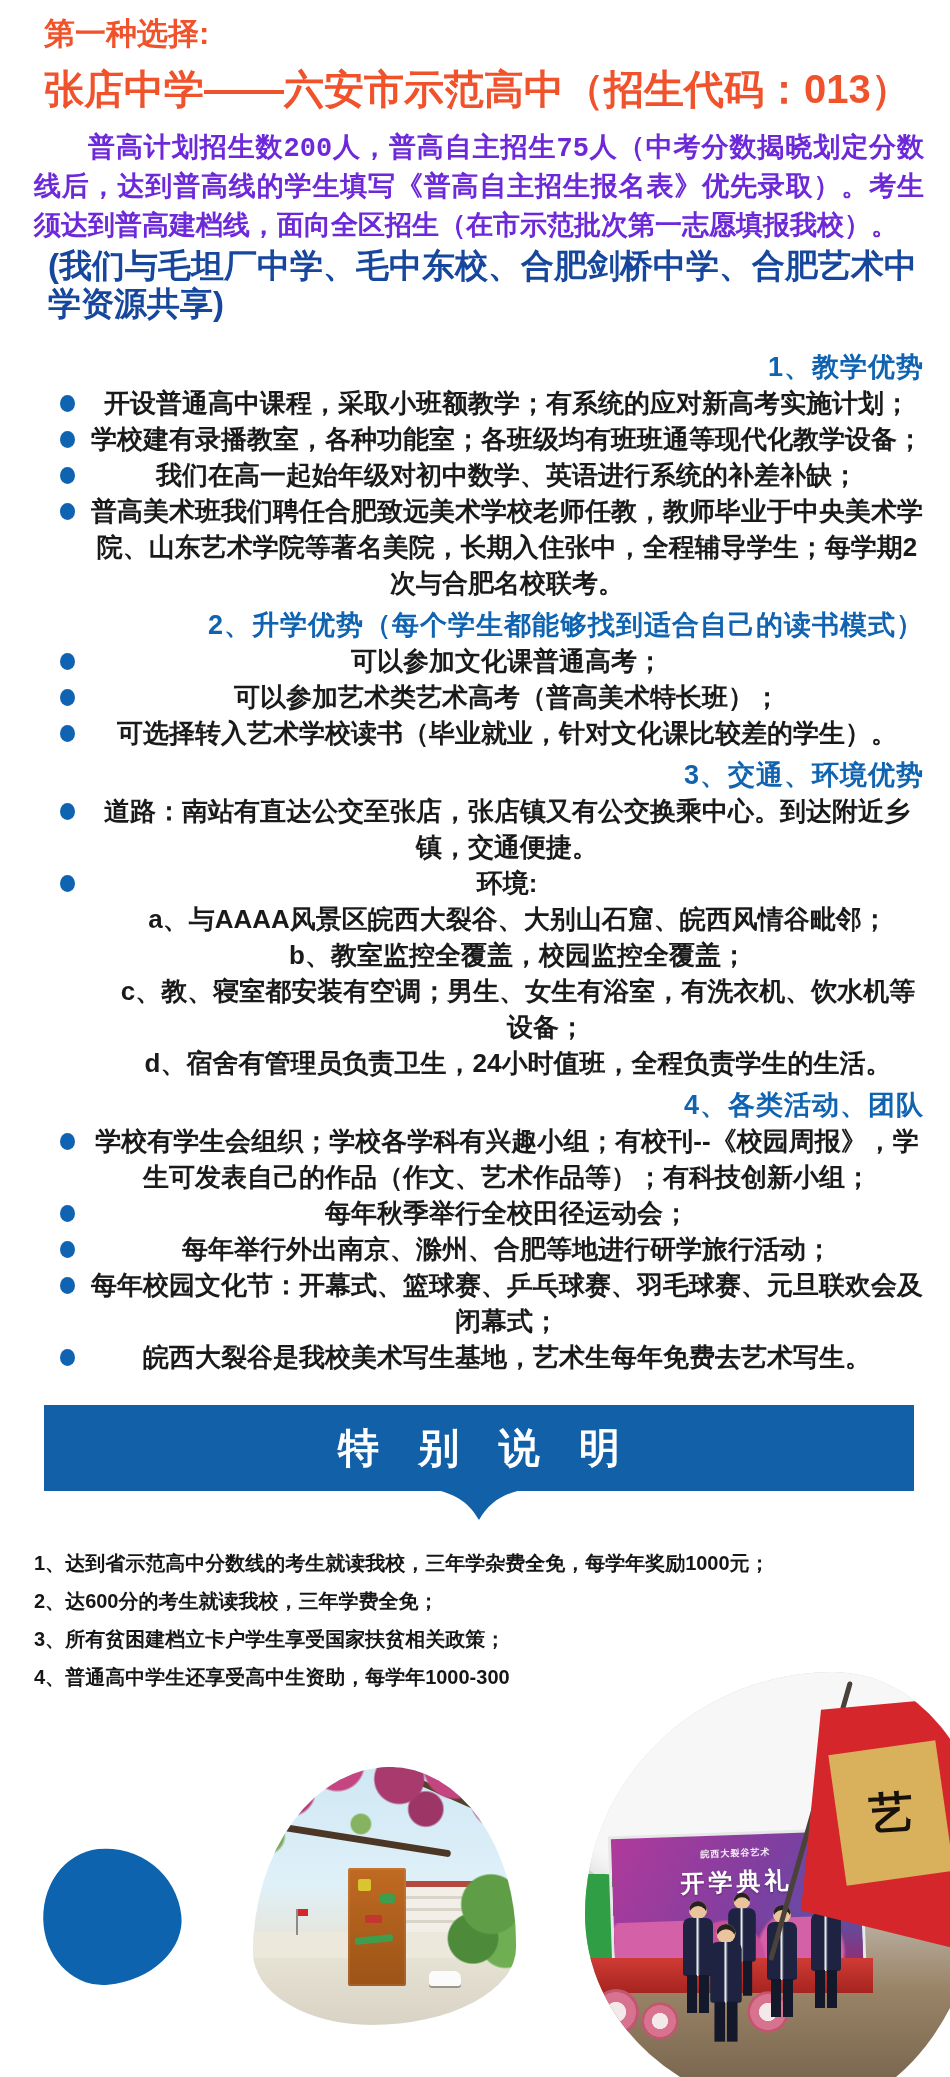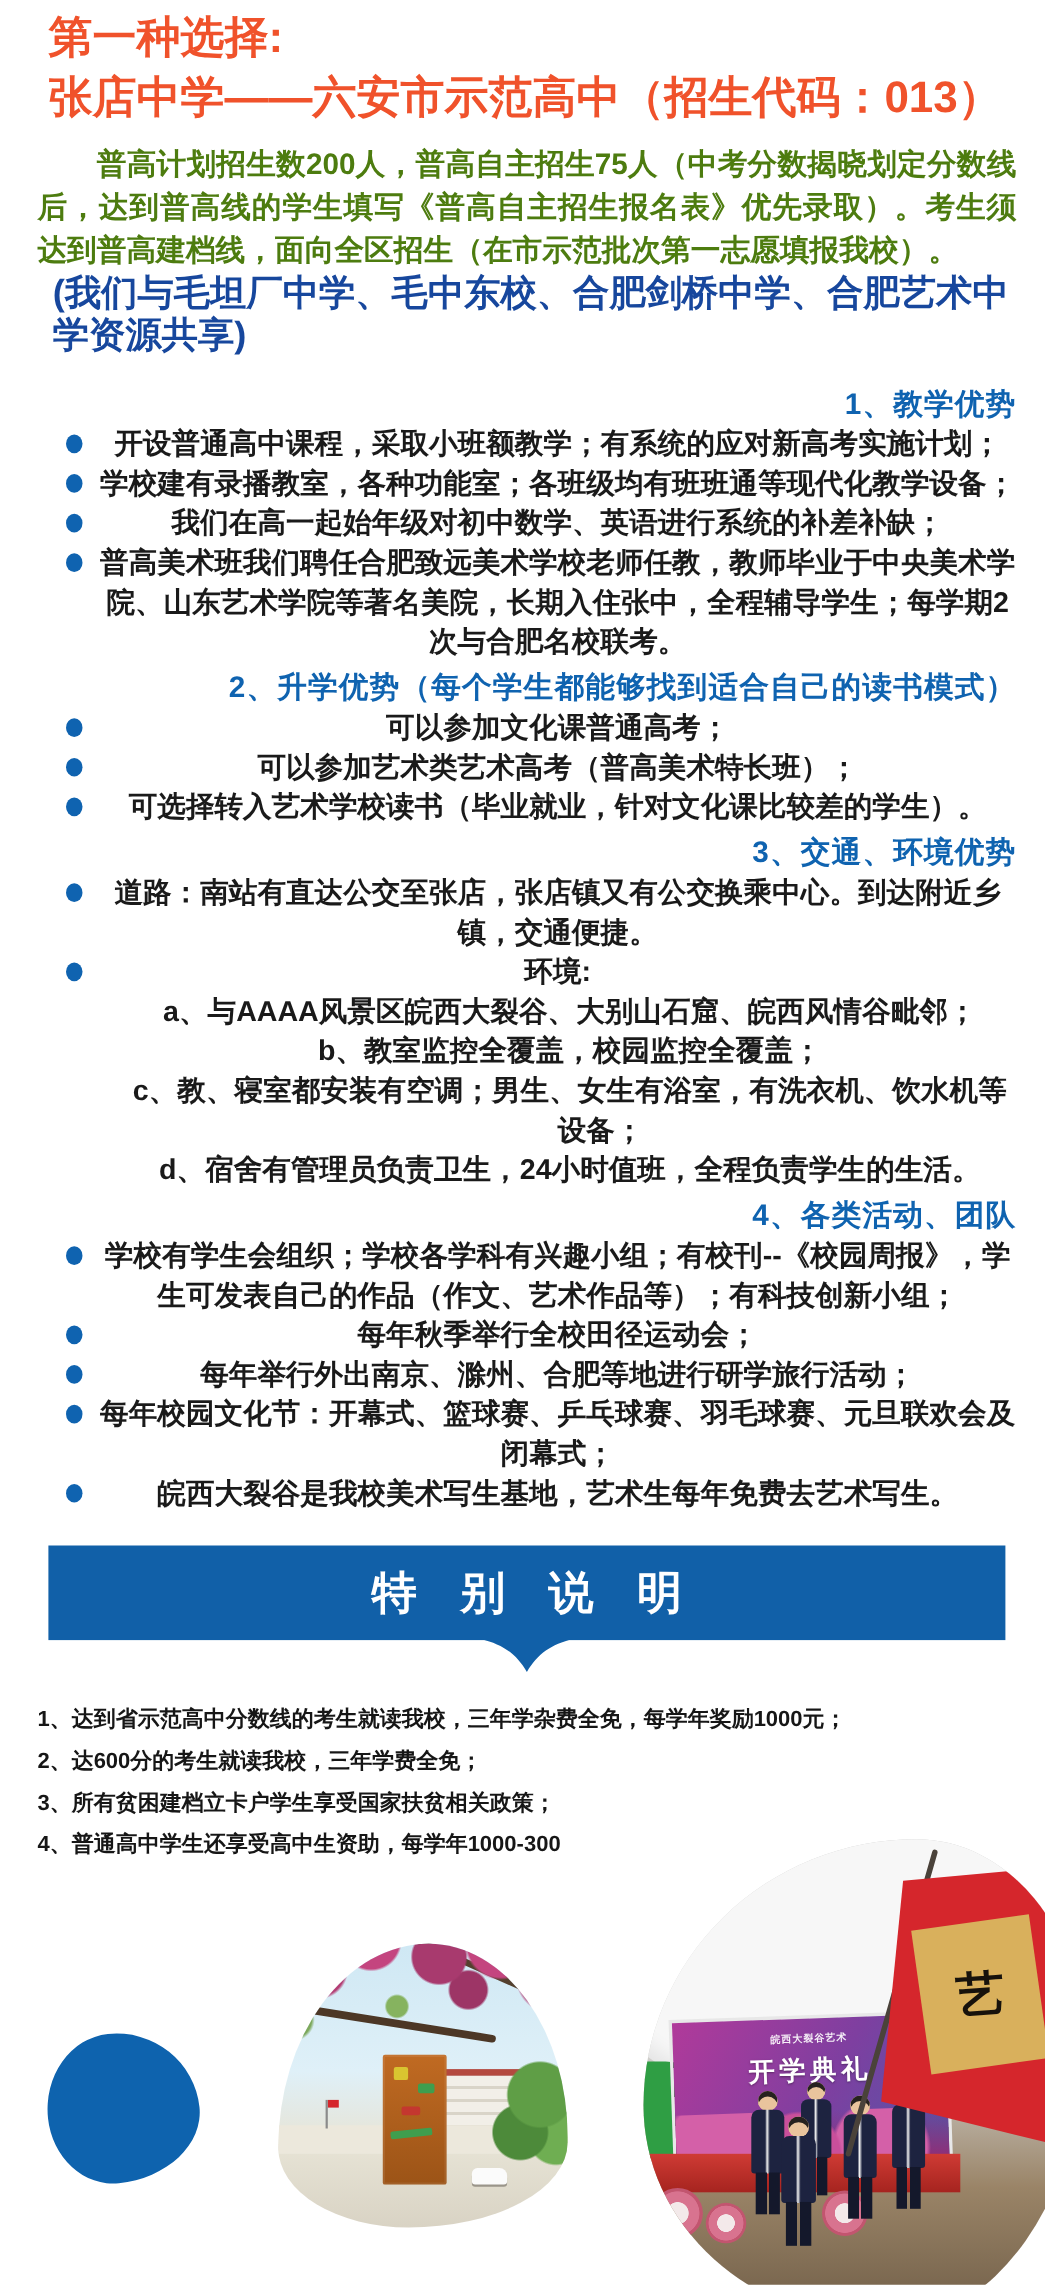--- a/index.html
+++ b/index.html
@@ -5,26 +5,26 @@
   html,body{margin:0;padding:0;}
   body{
     width:950px;height:2077px;position:relative;overflow:hidden;
     background:#ffffff;
     font-family:"Liberation Sans","DejaVu Sans",sans-serif;
     -webkit-font-smoothing:antialiased;
   }
   .content{padding:14px 26px 0 34px;position:relative;z-index:2;}
 
   
-  .h1{color:#f0522b;font-size:40px;font-weight:800;line-height:40px;margin:0 0 0 10px;}
+  .h1{color:#f0522b;font-size:31px;font-weight:800;line-height:40px;margin:0 0 0 10px;}
   .h2{color:#f0522b;font-size:40px;font-weight:800;line-height:50px;margin:10px 0 0 10px;letter-spacing:0px;}
 
   
-  .intro{color:#4d7c0f;font-size:27px;font-weight:700;line-height:39px;
-         text-align:justify;text-indent:2em;margin:16px 0 0 0;}
+  .intro{color:#6d28d9;font-size:27px;font-weight:700;line-height:39px;
+         text-align:justify;text-indent:2em;margin:16px 0 0 0;font-family:Liberation Mono, monospace;}
   .intro-note{color:#17479d;font-size:33px;font-weight:700;line-height:38px;margin:0 0 0 14px;}
 
   
   .sections{margin-top:26px;}
   .sec-heading{color:#0f63b0;font-size:27px;font-weight:800;line-height:36px;margin:6px 0 0 6px;letter-spacing:1px;text-align:right;}
   ul.blist{list-style:none;margin:0;padding:0;text-align:center;}
   li.bullet{position:relative;padding-left:56px;color:#1a1a1a;font-size:26px;
             font-weight:700;line-height:36px;}
   li.bullet .dot{position:absolute;left:26px;top:10px;width:15px;height:17px;
                  border-radius:50%;background:#0f63b0;}

